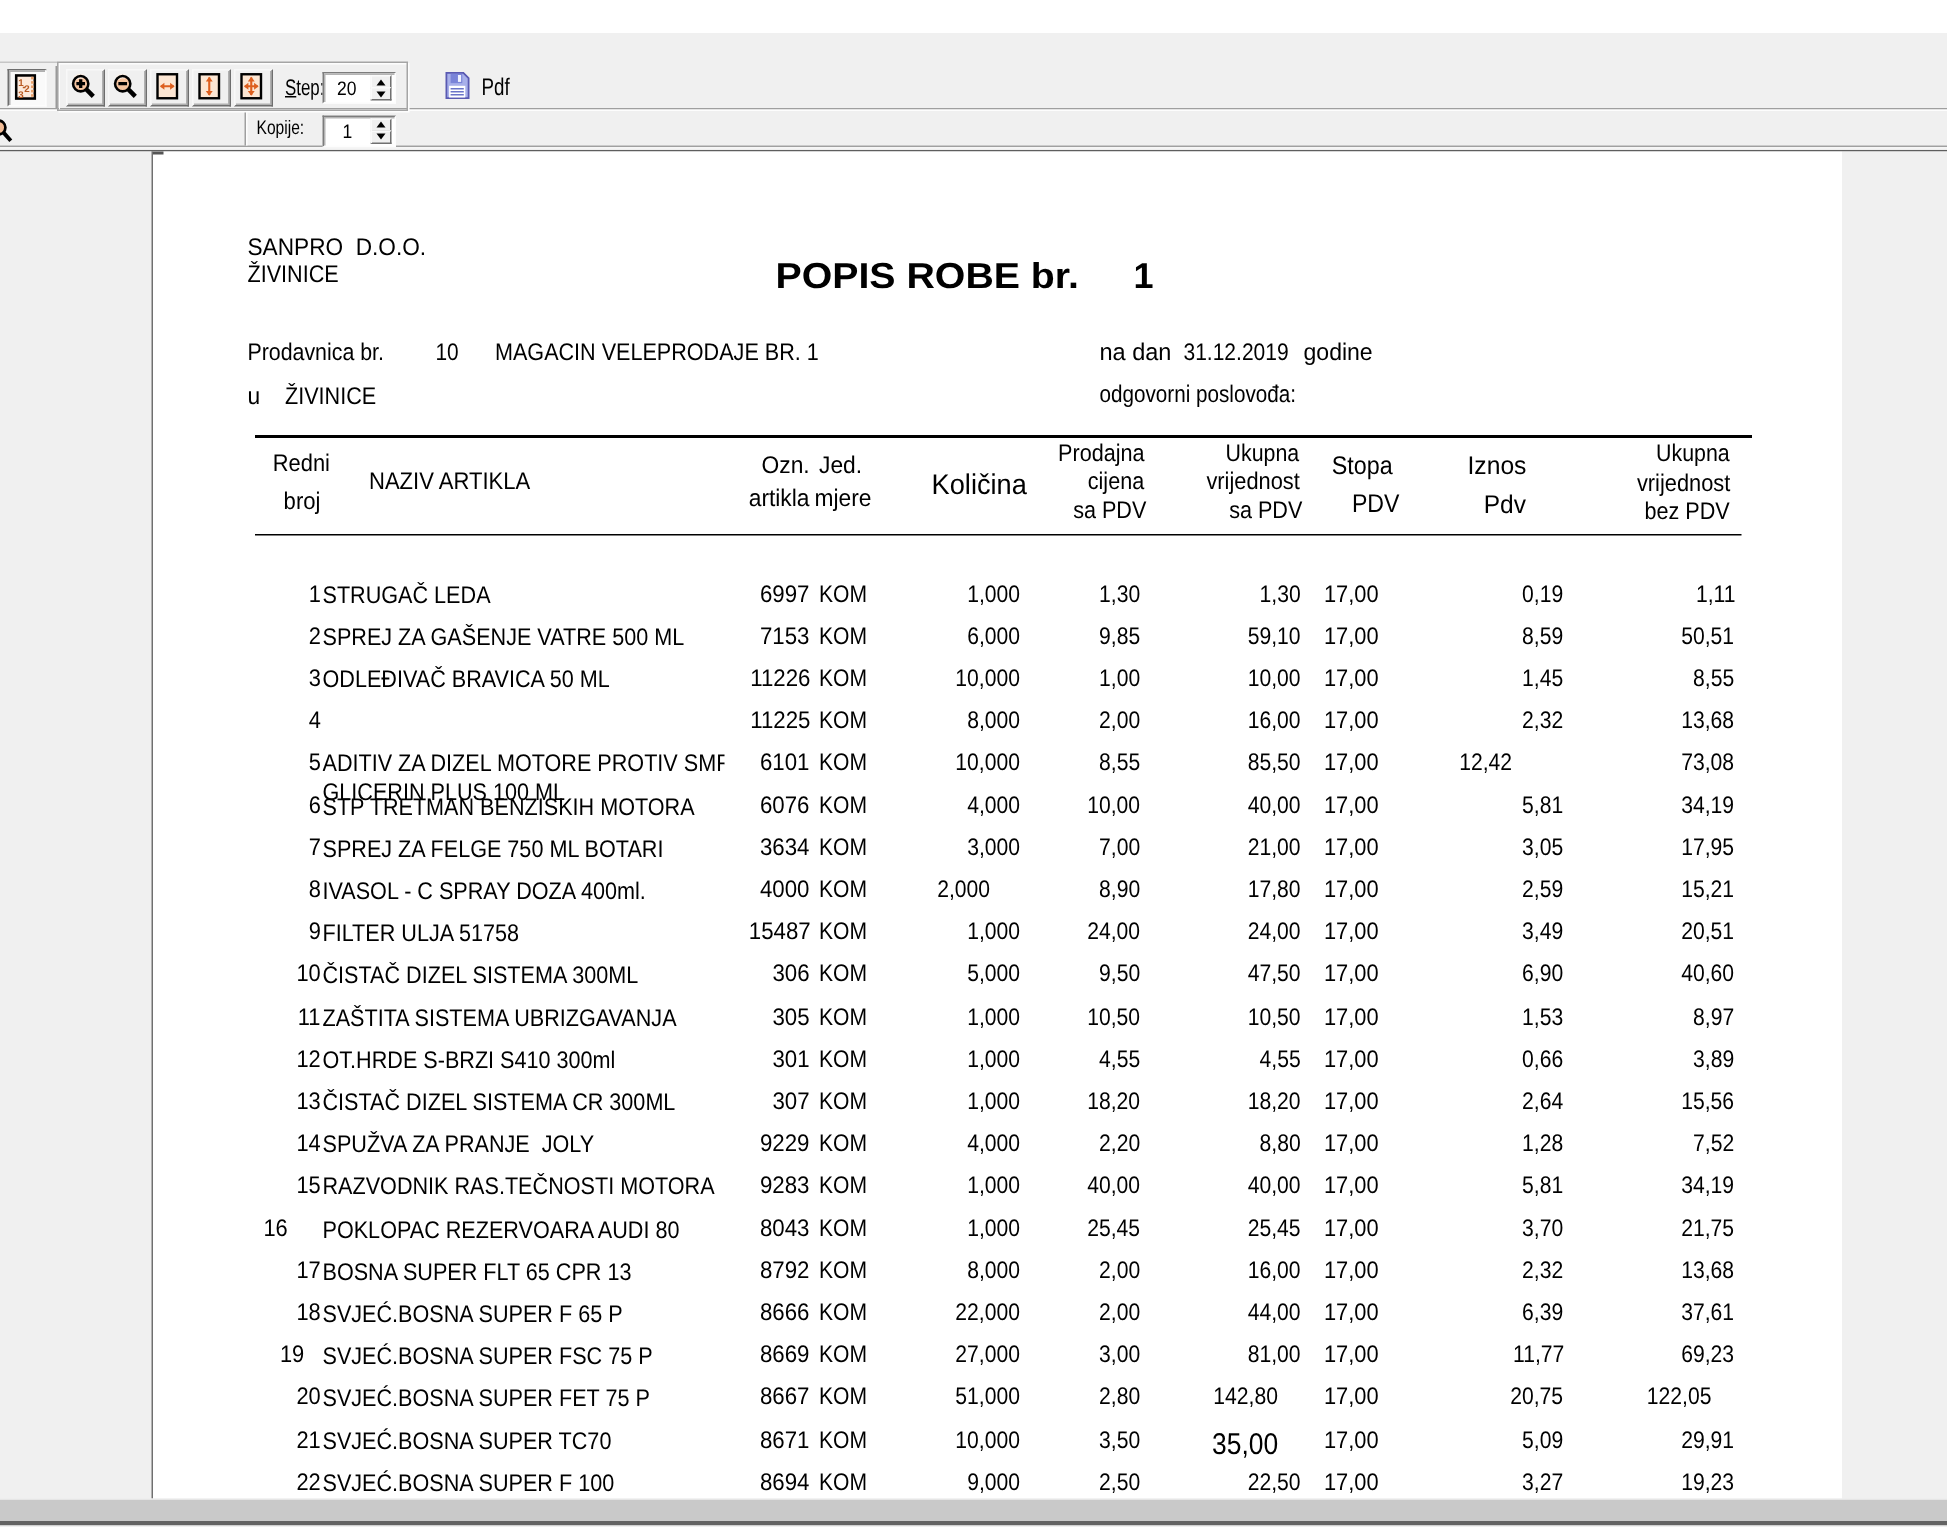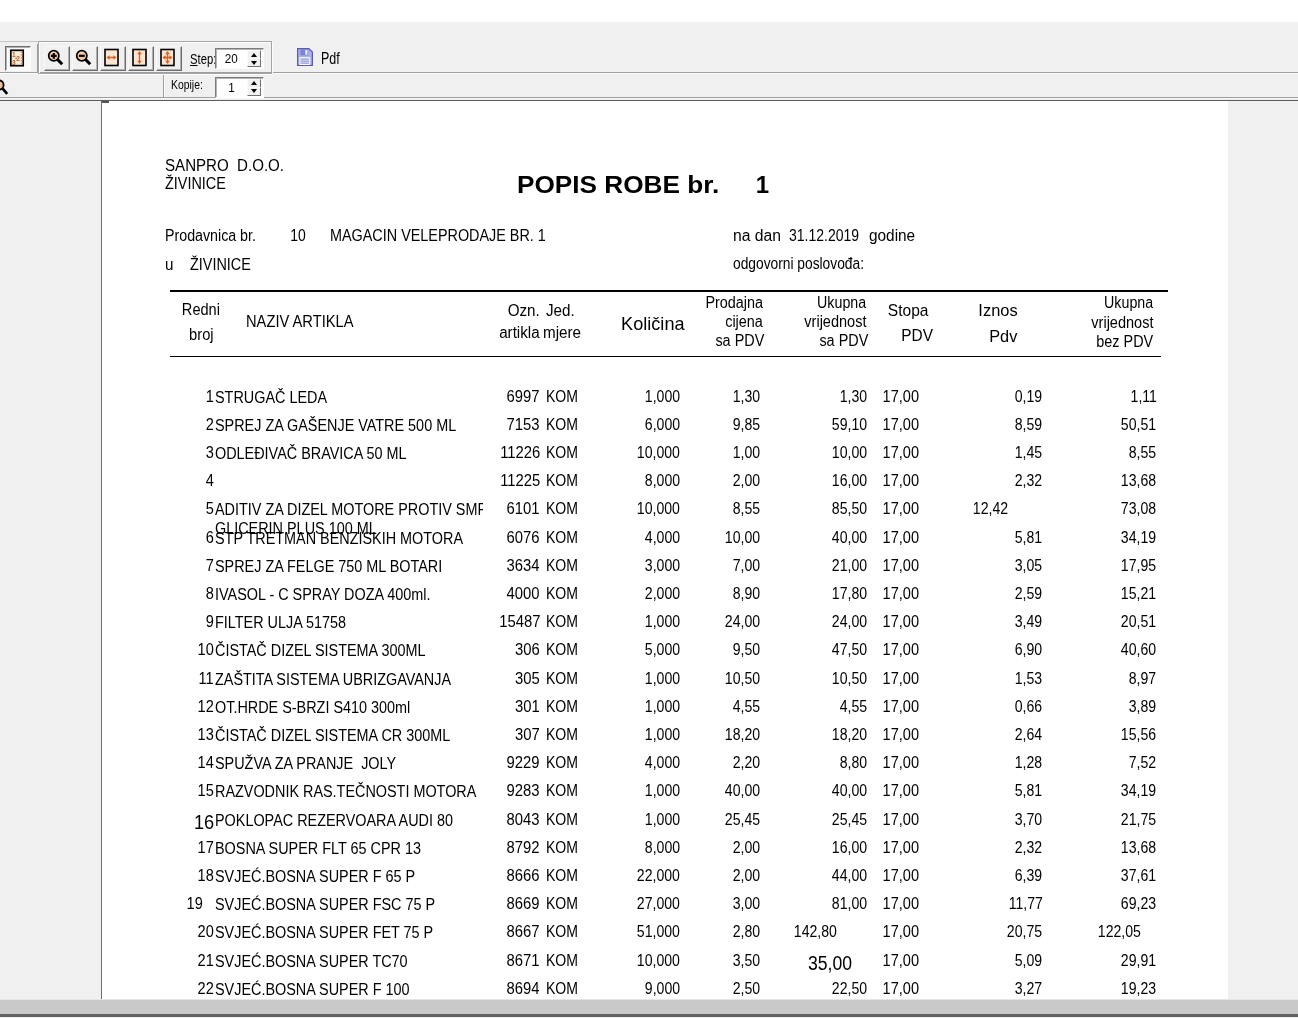--- a/index.html
+++ b/index.html
@@ -250,21 +250,21 @@
 <div class="t" style="left:600.0px;top:557.7px;width:80.0px;font-size:16px;text-align:right;text-decoration:underline;"><i style="transform:scaleX(0.880);transform-origin:100% 0;">3,000</i></div>
 <div class="t" style="left:685.0px;top:557.7px;width:75.0px;font-size:16px;text-align:right;"><i style="transform:scaleX(0.880);transform-origin:100% 0;">7,00</i></div>
 <div class="t" style="left:787.5px;top:557.7px;width:80.0px;font-size:16px;text-align:right;"><i style="transform:scaleX(0.880);transform-origin:100% 0;">21,00</i></div>
 <div class="t" style="left:859.5px;top:557.7px;width:60.0px;font-size:16px;text-align:right;"><i style="transform:scaleX(0.910);transform-origin:100% 0;">17,00</i></div>
 <div class="t" style="left:967.5px;top:557.7px;width:75.0px;font-size:16px;text-align:right;"><i style="transform:scaleX(0.880);transform-origin:100% 0;">3,05</i></div>
 <div class="t" style="left:1076.5px;top:557.7px;width:80.0px;font-size:16px;text-align:right;"><i style="transform:scaleX(0.880);transform-origin:100% 0;">17,95</i></div>
 <div class="t" style="left:174.0px;top:585.9px;width:40.0px;font-size:16px;text-align:right;"><i style="transform:scaleX(0.910);transform-origin:100% 0;">8</i></div>
 <div class="name" style="left:214.5px;top:580.4px;"><i>IVASOL - C SPRAY DOZA 400ml.</i></div>
 <div class="t" style="left:460.0px;top:585.9px;width:80.0px;font-size:16px;text-align:right;"><i style="transform:scaleX(0.927);transform-origin:100% 0;">4000</i></div>
 <div class="t" style="left:545.5px;top:585.9px;font-size:16px;"><i style="transform:scaleX(0.878);transform-origin:0 0;">KOM</i></div>
-<div class="t" style="left:600.0px;top:585.9px;width:80.0px;font-size:16px;text-align:right;"><i style="transform:scaleX(0.880);transform-origin:100% 0;">2,000</i></div>
+<div class="t" style="left:600.0px;top:585.9px;width:80.0px;font-size:16px;text-align:center;"><i style="transform:scaleX(0.880);transform-origin:100% 0;">2,000</i></div>
 <div class="t" style="left:685.0px;top:585.9px;width:75.0px;font-size:16px;text-align:right;"><i style="transform:scaleX(0.880);transform-origin:100% 0;">8,90</i></div>
 <div class="t" style="left:787.5px;top:585.9px;width:80.0px;font-size:16px;text-align:right;"><i style="transform:scaleX(0.880);transform-origin:100% 0;">17,80</i></div>
 <div class="t" style="left:859.5px;top:585.9px;width:60.0px;font-size:16px;text-align:right;"><i style="transform:scaleX(0.910);transform-origin:100% 0;">17,00</i></div>
 <div class="t" style="left:967.5px;top:585.9px;width:75.0px;font-size:16px;text-align:right;"><i style="transform:scaleX(0.880);transform-origin:100% 0;">2,59</i></div>
 <div class="t" style="left:1076.5px;top:585.9px;width:80.0px;font-size:16px;text-align:right;"><i style="transform:scaleX(0.880);transform-origin:100% 0;">15,21</i></div>
 <div class="t" style="left:174.0px;top:614.1px;width:40.0px;font-size:16px;text-align:right;"><i style="transform:scaleX(0.910);transform-origin:100% 0;">9</i></div>
 <div class="name" style="left:214.5px;top:608.6px;"><i>FILTER ULJA 51758</i></div>
 <div class="t" style="left:460.0px;top:614.1px;width:80.0px;font-size:16px;text-align:right;"><i style="transform:scaleX(0.927);transform-origin:100% 0;">15487</i></div>
 <div class="t" style="left:545.5px;top:614.1px;font-size:16px;"><i style="transform:scaleX(0.878);transform-origin:0 0;">KOM</i></div>
 <div class="t" style="left:600.0px;top:614.1px;width:80.0px;font-size:16px;text-align:right;"><i style="transform:scaleX(0.880);transform-origin:100% 0;">1,000</i></div>
@@ -326,21 +326,21 @@
 <div class="t" style="left:174.0px;top:783.3px;width:40.0px;font-size:16px;text-align:right;"><i style="transform:scaleX(0.910);transform-origin:100% 0;">15</i></div>
 <div class="name" style="left:214.5px;top:777.8px;"><i>RAZVODNIK RAS.TEČNOSTI MOTORA</i></div>
 <div class="t" style="left:460.0px;top:783.3px;width:80.0px;font-size:16px;text-align:right;"><i style="transform:scaleX(0.927);transform-origin:100% 0;">9283</i></div>
 <div class="t" style="left:545.5px;top:783.3px;font-size:16px;"><i style="transform:scaleX(0.878);transform-origin:0 0;">KOM</i></div>
 <div class="t" style="left:600.0px;top:783.3px;width:80.0px;font-size:16px;text-align:right;"><i style="transform:scaleX(0.880);transform-origin:100% 0;">1,000</i></div>
 <div class="t" style="left:685.0px;top:783.3px;width:75.0px;font-size:16px;text-align:right;"><i style="transform:scaleX(0.880);transform-origin:100% 0;">40,00</i></div>
 <div class="t" style="left:787.5px;top:783.3px;width:80.0px;font-size:16px;text-align:right;"><i style="transform:scaleX(0.880);transform-origin:100% 0;">40,00</i></div>
 <div class="t" style="left:859.5px;top:783.3px;width:60.0px;font-size:16px;text-align:right;"><i style="transform:scaleX(0.910);transform-origin:100% 0;">17,00</i></div>
 <div class="t" style="left:967.5px;top:783.3px;width:75.0px;font-size:16px;text-align:right;"><i style="transform:scaleX(0.880);transform-origin:100% 0;">5,81</i></div>
 <div class="t" style="left:1076.5px;top:783.3px;width:80.0px;font-size:16px;text-align:right;"><i style="transform:scaleX(0.880);transform-origin:100% 0;">34,19</i></div>
-<div class="t" style="left:174.0px;top:811.5px;width:40.0px;font-size:20px;text-align:right;"><i style="transform:scaleX(0.910);transform-origin:100% 0;">16</i></div>
+<div class="t" style="left:174.0px;top:811.5px;width:40.0px;font-size:16px;"><i style="transform:scaleX(0.910);transform-origin:100% 0;">16</i></div>
 <div class="name" style="left:214.5px;top:806.0px;"><i>POKLOPAC REZERVOARA AUDI 80</i></div>
 <div class="t" style="left:460.0px;top:811.5px;width:80.0px;font-size:16px;text-align:right;"><i style="transform:scaleX(0.927);transform-origin:100% 0;">8043</i></div>
 <div class="t" style="left:545.5px;top:811.5px;font-size:16px;"><i style="transform:scaleX(0.878);transform-origin:0 0;">KOM</i></div>
 <div class="t" style="left:600.0px;top:811.5px;width:80.0px;font-size:16px;text-align:right;"><i style="transform:scaleX(0.880);transform-origin:100% 0;">1,000</i></div>
 <div class="t" style="left:685.0px;top:811.5px;width:75.0px;font-size:16px;text-align:right;"><i style="transform:scaleX(0.880);transform-origin:100% 0;">25,45</i></div>
 <div class="t" style="left:787.5px;top:811.5px;width:80.0px;font-size:16px;text-align:right;"><i style="transform:scaleX(0.880);transform-origin:100% 0;">25,45</i></div>
 <div class="t" style="left:859.5px;top:811.5px;width:60.0px;font-size:16px;text-align:right;"><i style="transform:scaleX(0.910);transform-origin:100% 0;">17,00</i></div>
 <div class="t" style="left:967.5px;top:811.5px;width:75.0px;font-size:16px;text-align:right;"><i style="transform:scaleX(0.880);transform-origin:100% 0;">3,70</i></div>
 <div class="t" style="left:1076.5px;top:811.5px;width:80.0px;font-size:16px;text-align:right;"><i style="transform:scaleX(0.880);transform-origin:100% 0;">21,75</i></div>
 <div class="t" style="left:174.0px;top:839.7px;width:40.0px;font-size:16px;text-align:right;"><i style="transform:scaleX(0.910);transform-origin:100% 0;">17</i></div>
@@ -372,21 +372,21 @@
 <div class="t" style="left:787.5px;top:896.1px;width:80.0px;font-size:16px;text-align:right;"><i style="transform:scaleX(0.880);transform-origin:100% 0;">81,00</i></div>
 <div class="t" style="left:859.5px;top:896.1px;width:60.0px;font-size:16px;text-align:right;"><i style="transform:scaleX(0.910);transform-origin:100% 0;">17,00</i></div>
 <div class="t" style="left:967.5px;top:896.1px;width:75.0px;font-size:16px;text-align:right;"><i style="transform:scaleX(0.880);transform-origin:100% 0;">11,77</i></div>
 <div class="t" style="left:1076.5px;top:896.1px;width:80.0px;font-size:16px;text-align:right;"><i style="transform:scaleX(0.880);transform-origin:100% 0;">69,23</i></div>
 <div class="t" style="left:174.0px;top:924.3px;width:40.0px;font-size:16px;text-align:right;"><i style="transform:scaleX(0.910);transform-origin:100% 0;">20</i></div>
 <div class="name" style="left:214.5px;top:918.8px;"><i>SVJEĆ.BOSNA SUPER FET 75 P</i></div>
 <div class="t" style="left:460.0px;top:924.3px;width:80.0px;font-size:16px;text-align:right;"><i style="transform:scaleX(0.927);transform-origin:100% 0;">8667</i></div>
 <div class="t" style="left:545.5px;top:924.3px;font-size:16px;"><i style="transform:scaleX(0.878);transform-origin:0 0;">KOM</i></div>
 <div class="t" style="left:600.0px;top:924.3px;width:80.0px;font-size:16px;text-align:right;"><i style="transform:scaleX(0.880);transform-origin:100% 0;">51,000</i></div>
 <div class="t" style="left:685.0px;top:924.3px;width:75.0px;font-size:16px;text-align:right;"><i style="transform:scaleX(0.880);transform-origin:100% 0;">2,80</i></div>
-<div class="t" style="left:787.5px;top:924.3px;width:80.0px;font-size:16px;text-align:left;"><i style="transform:scaleX(0.880);transform-origin:100% 0;">142,80</i></div>
+<div class="t" style="left:787.5px;top:924.3px;width:80.0px;font-size:16px;text-align:center;"><i style="transform:scaleX(0.880);transform-origin:100% 0;">142,80</i></div>
 <div class="t" style="left:859.5px;top:924.3px;width:60.0px;font-size:16px;text-align:right;"><i style="transform:scaleX(0.910);transform-origin:100% 0;">17,00</i></div>
 <div class="t" style="left:967.5px;top:924.3px;width:75.0px;font-size:16px;text-align:right;"><i style="transform:scaleX(0.880);transform-origin:100% 0;">20,75</i></div>
 <div class="t" style="left:1076.5px;top:924.3px;width:80.0px;font-size:16px;text-align:center;"><i style="transform:scaleX(0.880);transform-origin:100% 0;">122,05</i></div>
 <div class="t" style="left:174.0px;top:952.5px;width:40.0px;font-size:16px;text-align:right;"><i style="transform:scaleX(0.910);transform-origin:100% 0;">21</i></div>
 <div class="name" style="left:214.5px;top:947.0px;"><i>SVJEĆ.BOSNA SUPER TC70</i></div>
 <div class="t" style="left:460.0px;top:952.5px;width:80.0px;font-size:16px;text-align:right;"><i style="transform:scaleX(0.927);transform-origin:100% 0;">8671</i></div>
 <div class="t" style="left:545.5px;top:952.5px;font-size:16px;"><i style="transform:scaleX(0.878);transform-origin:0 0;">KOM</i></div>
 <div class="t" style="left:600.0px;top:952.5px;width:80.0px;font-size:16px;text-align:right;"><i style="transform:scaleX(0.880);transform-origin:100% 0;">10,000</i></div>
 <div class="t" style="left:685.0px;top:952.5px;width:75.0px;font-size:16px;text-align:right;"><i style="transform:scaleX(0.880);transform-origin:100% 0;">3,50</i></div>
 <div class="t" style="left:787.5px;top:952.5px;width:80.0px;font-size:20px;text-align:center;"><i style="transform:scaleX(0.880);transform-origin:100% 0;">35,00</i></div>

